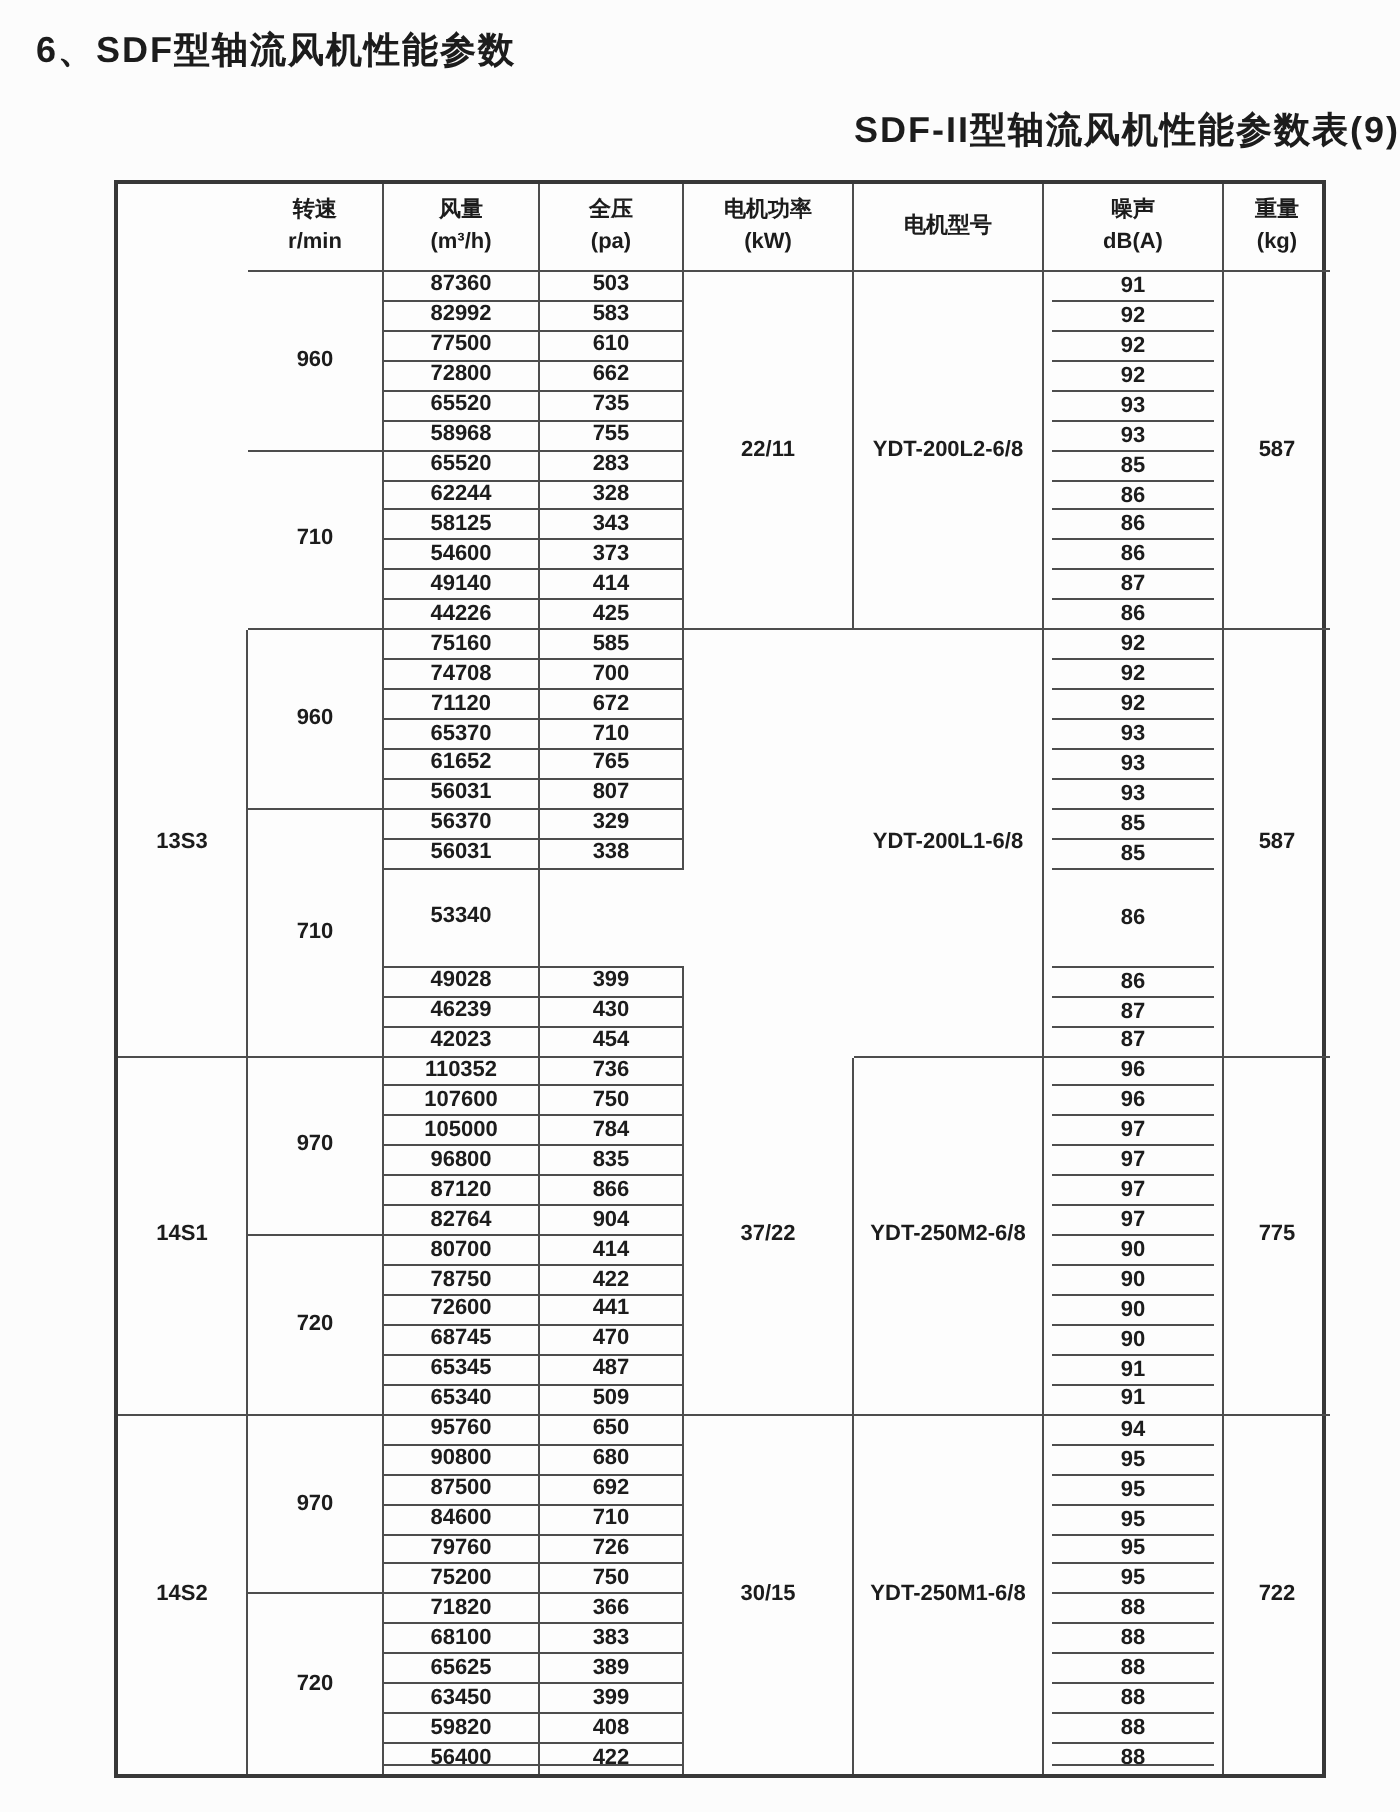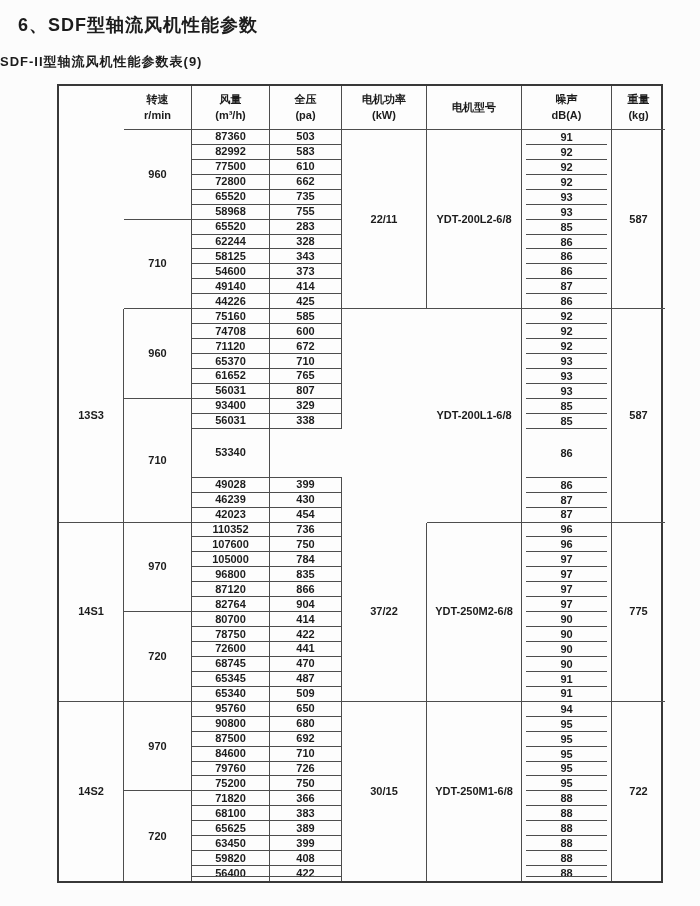--- a/index.html
+++ b/index.html
@@ -1,20 +1,20 @@
 <!DOCTYPE html>
 <html><head>
 <meta charset="utf-8">
 <style>
   * { margin:0; padding:0; box-sizing:border-box; }
   html,body { width:700px; height:906px; background:#fcfcfc; overflow:hidden;
     font-family:"Liberation Sans","DejaVu Sans",sans-serif; color:#1c1c1c; }
   .page-title { font-size:18px; font-weight:bold; margin:13px 0 0 18px; letter-spacing:1px; }
-  .table-title { font-size:13px; font-weight:bold; text-align:left; margin-top:16px;
-    letter-spacing:1px; }
+  .table-title { font-size:18px; font-weight:bold; text-align:right; margin-top:16px;
+    padding-left:30px; letter-spacing:1px; }
   #grid { width:606px; height:799px; margin:13px 0 0 57px; border:2px solid #383838;
     display:grid; background:#fdfdfd;
     grid-template-columns:65px 68px 78px 72px 85px 95px 90px 53px;
     grid-template-rows:44px repeat(48, 1fr); }
   .c { border-right:1px solid #4d4d4d; border-bottom:1px solid #4d4d4d;
     display:flex; align-items:center; justify-content:center;
     font-size:11px; font-weight:bold; line-height:1; overflow:hidden; }
   .col1{grid-column:1} .col2{grid-column:2} .col3{grid-column:3} .col4{grid-column:4}
   .col5{grid-column:5} .col6{grid-column:6} .col7{grid-column:7} .col8{grid-column:8;border-right:none}
   .h { grid-row:1; flex-direction:column; gap:3px; line-height:1.2; text-align:center; }
@@ -101,31 +101,31 @@
     <div class="c noise col7" style="grid-row: 10;">86</div>
     <div class="c noise col7" style="grid-row: 11;">86</div>
     <div class="c noise col7" style="grid-row: 12;">87</div>
     <div class="c noise col7 sec-end" style="grid-row: 13;">86</div>
     <div class="c col8" style="grid-row: 2 / span 12;">587</div>
     <div class="c col1" style="grid-row: 14 / span 12;">13S3</div>
     <div class="c col2" style="grid-row: 14 / span 6;">960</div>
     <div class="c col3" style="grid-row: 14;">75160</div>
     <div class="c col4" style="grid-row: 14;">585</div>
     <div class="c col3" style="grid-row: 15;">74708</div>
-    <div class="c col4" style="grid-row: 15;">600</div>
+    <div class="c col4" style="grid-row: 15;">700</div>
     <div class="c col3" style="grid-row: 16;">71120</div>
     <div class="c col4" style="grid-row: 16;">672</div>
     <div class="c col3" style="grid-row: 17;">65370</div>
     <div class="c col4" style="grid-row: 17;">710</div>
     <div class="c col3" style="grid-row: 18;">61652</div>
     <div class="c col4" style="grid-row: 18;">765</div>
     <div class="c col3" style="grid-row: 19;">56031</div>
     <div class="c col4" style="grid-row: 19;">807</div>
     <div class="c col2" style="grid-row: 20 / span 6;">710</div>
-    <div class="c col3" style="grid-row: 20;">93400</div>
+    <div class="c col3" style="grid-row: 20;">56370</div>
     <div class="c col4" style="grid-row: 20;">329</div>
     <div class="c col3" style="grid-row: 21;">56031</div>
     <div class="c col4" style="grid-row: 21;">338</div>
     <div class="c col3" style="grid-row: 22;">53340</div>
     <div class="c col4" style="grid-row: 22; margin-top: 48px;">378</div>
     <div class="c col3" style="grid-row: 23;">49028</div>
     <div class="c col4" style="grid-row: 23;">399</div>
     <div class="c col3" style="grid-row: 24;">46239</div>
     <div class="c col4" style="grid-row: 24;">430</div>
     <div class="c col3" style="grid-row: 25;">42023</div>

